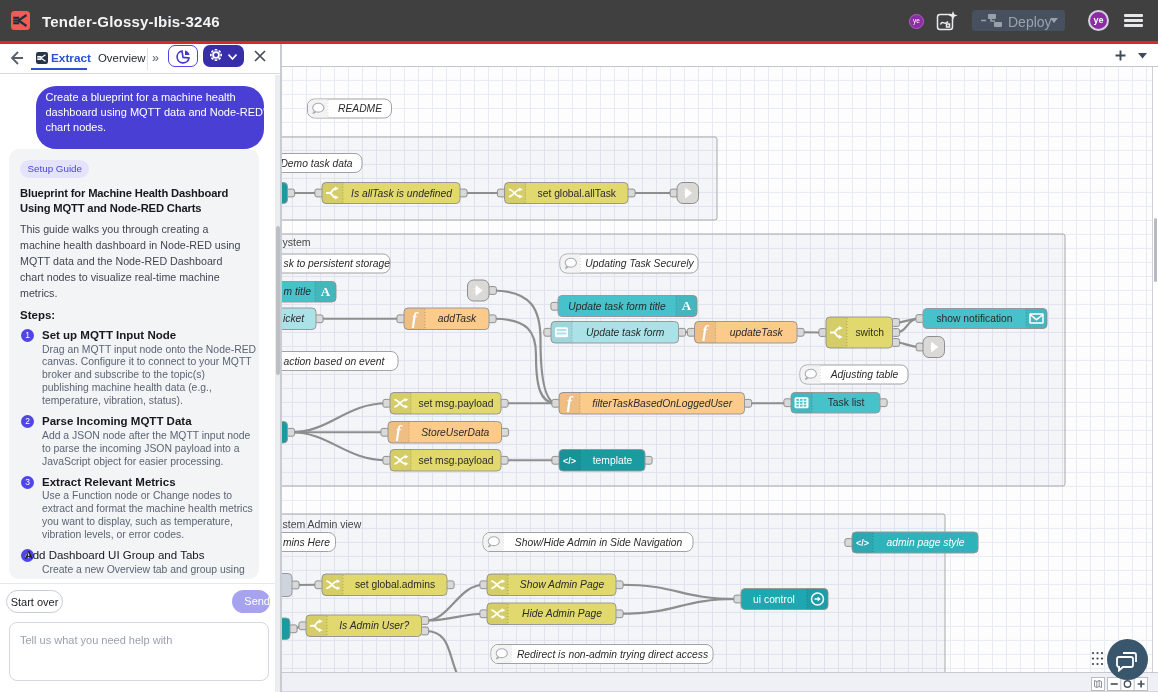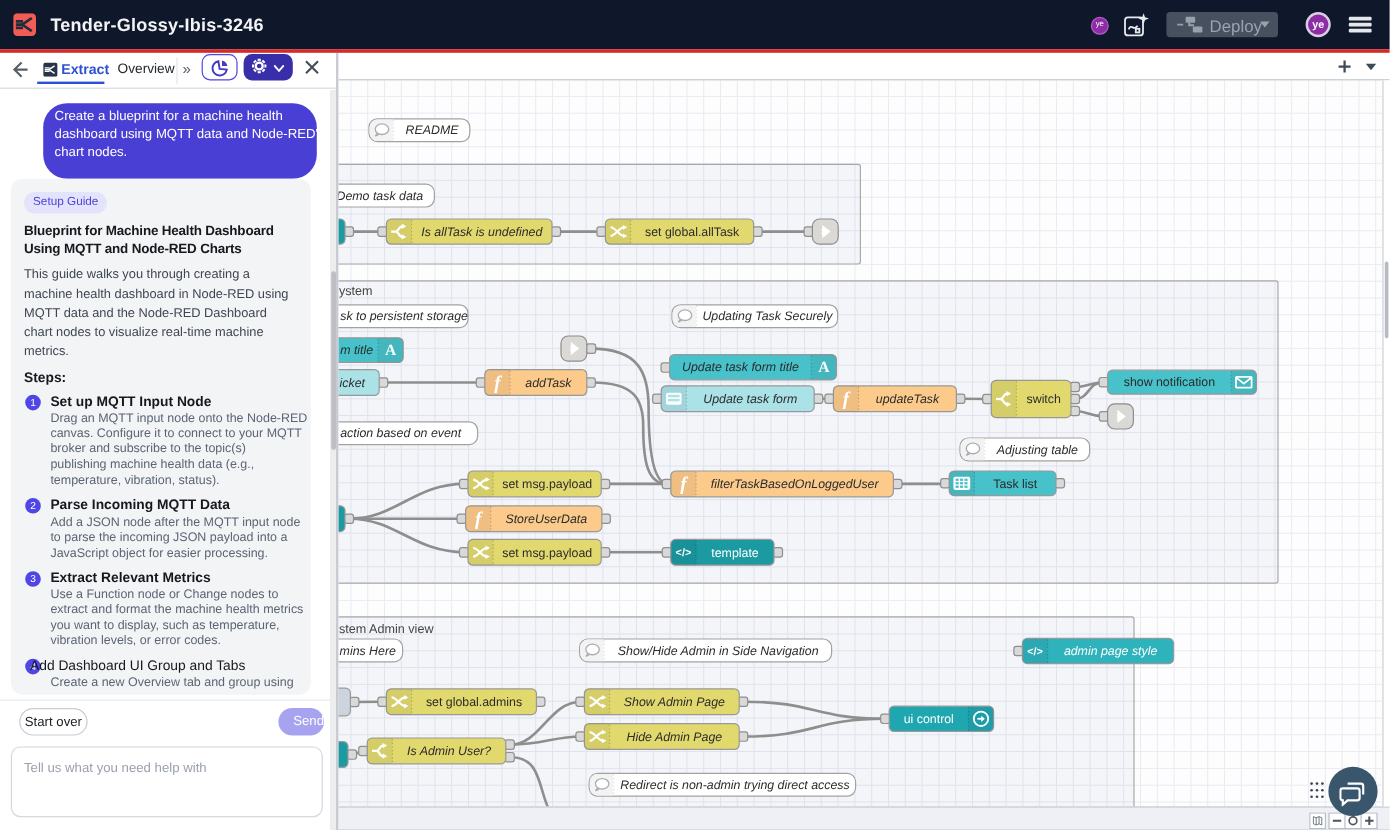--- a/index.html
+++ b/index.html
@@ -1,17 +1,17 @@
 <!DOCTYPE html>
 <html><head><meta charset="utf-8">
 <style>
 * { margin:0; padding:0; box-sizing:border-box; }
 html,body { width:1158px; height:692px; overflow:hidden; font-family:"Liberation Sans",sans-serif; background:#fff; }
 .abs { position:absolute; }
-#header { left:0; top:0; width:1158px; height:41px; background:#0f172a; z-index:20; }
+#header { left:0; top:0; width:1158px; height:41px; background:#404040; z-index:20; }
 #redline { left:0; top:41px; width:1158px; height:2.5px; background:#d42a2a; z-index:21; }
 #canvasgrid { left:282px; top:67px; width:870px; height:605px; background-color:#fdfdfe;
   background-image:linear-gradient(to right,#e8eaf4 1px,transparent 1px),linear-gradient(to bottom,#e8eaf4 1px,transparent 1px);
   background-size:14px 14px; background-position:10px 12.9px; z-index:1; }
 #tabbar { left:282px; top:43.5px; width:876px; height:23.5px; background:#fff; border-bottom:1px solid #c3c7cd; z-index:3; }
 #flowsvg { left:0; top:0; z-index:2; }
 #footerbar { left:282px; top:672px; width:876px; height:20px; background:#eef0f6; border-top:1px solid #c6c9d0; z-index:4; }
 #rscroll { left:1152px; top:67px; width:6px; height:605px; background:#fff; border-left:1px solid #cdd0d6; z-index:5; }
 #rthumb { left:1153.5px; top:218px; width:3.5px; height:64px; background:#b6bac3; border-radius:2px; z-index:6; }
 #sidebar { left:0; top:43.5px; width:282px; height:648.5px; background:#fff; z-index:10; }
@@ -502,20 +502,20 @@
     <div class="abs" style="left:33px;top:266.4px;font-size:11.5px;font-weight:bold;color:#16181d;line-height:13px">Parse Incoming MQTT Data</div>
     <div class="abs" style="left:33px;top:281.2px;font-size:10.4px;color:#5b6573;line-height:12.9px;white-space:nowrap">Add a JSON node after the MQTT input node<br>to parse the incoming JSON payload into a<br>JavaScript object for easier processing.</div>
     <div class="abs" style="left:12px;top:326.5px;width:13px;height:13px;border-radius:50%;background:#4f46e5;color:#fff;font-size:8.5px;text-align:center;line-height:13px">3</div>
     <div class="abs" style="left:33px;top:326.5px;font-size:11.5px;font-weight:bold;color:#16181d;line-height:13px">Extract Relevant Metrics</div>
     <div class="abs" style="left:33px;top:341px;font-size:10.4px;color:#5b6573;line-height:12.9px;white-space:nowrap">Use a Function node or Change nodes to<br>extract and format the machine health metrics<br>you want to display, such as temperature,<br>vibration levels, or error codes.</div>
     <div class="abs" style="left:12px;top:400px;width:13px;height:13px;border-radius:50%;background:#4f46e5;color:#fff;font-size:8.5px;text-align:center;line-height:13px">4</div>
     <div class="abs" style="left:16px;top:400px;font-size:11.5px;font-weight:normal;color:#16181d;line-height:13px">Add Dashboard UI Group and Tabs</div>
     <div class="abs" style="left:33px;top:415px;font-size:10.4px;color:#5b6573;line-height:12.9px;white-space:nowrap">Create a new Overview tab and group using</div>
   </div>
   <div class="abs" style="left:0;top:539.5px;width:280px;height:1px;background:#e6e8ec"></div>
-  <div class="abs" style="left:16px;top:546.5px;width:57px;height:23px;border:1px solid #c8cdd4;border-radius:12px;font-size:11px;color:#202326;text-align:center;line-height:22px;background:#fff">Start over</div>
+  <div class="abs" style="left:6px;top:546.5px;width:57px;height:23px;border:1px solid #c8cdd4;border-radius:12px;font-size:11px;color:#202326;text-align:center;line-height:22px;background:#fff">Start over</div>
   <div class="abs" style="left:232px;top:546.5px;width:38px;height:23px;border-radius:12px;font-size:11px;color:#fff;text-align:right;line-height:23px;background:#a8a3ef">Send</div>
   <div class="abs" style="left:9px;top:578.5px;width:260px;height:59px;border:1px solid #d6d6de;border-radius:8px;background:#fff"></div>
   <div class="abs" style="left:20px;top:590px;font-size:11px;color:#9aa1ac">Tell us what you need help with</div>
   <div class="abs" style="left:274.5px;top:31px;width:5.5px;height:617.5px;background:#ebedef"></div>
   <div class="abs" style="left:276px;top:182.5px;width:4px;height:149px;background:#bdbfc4;border-radius:2px"></div>
 </div>
 <div class="abs" id="sbdivider"></div>
 
 </body></html>

